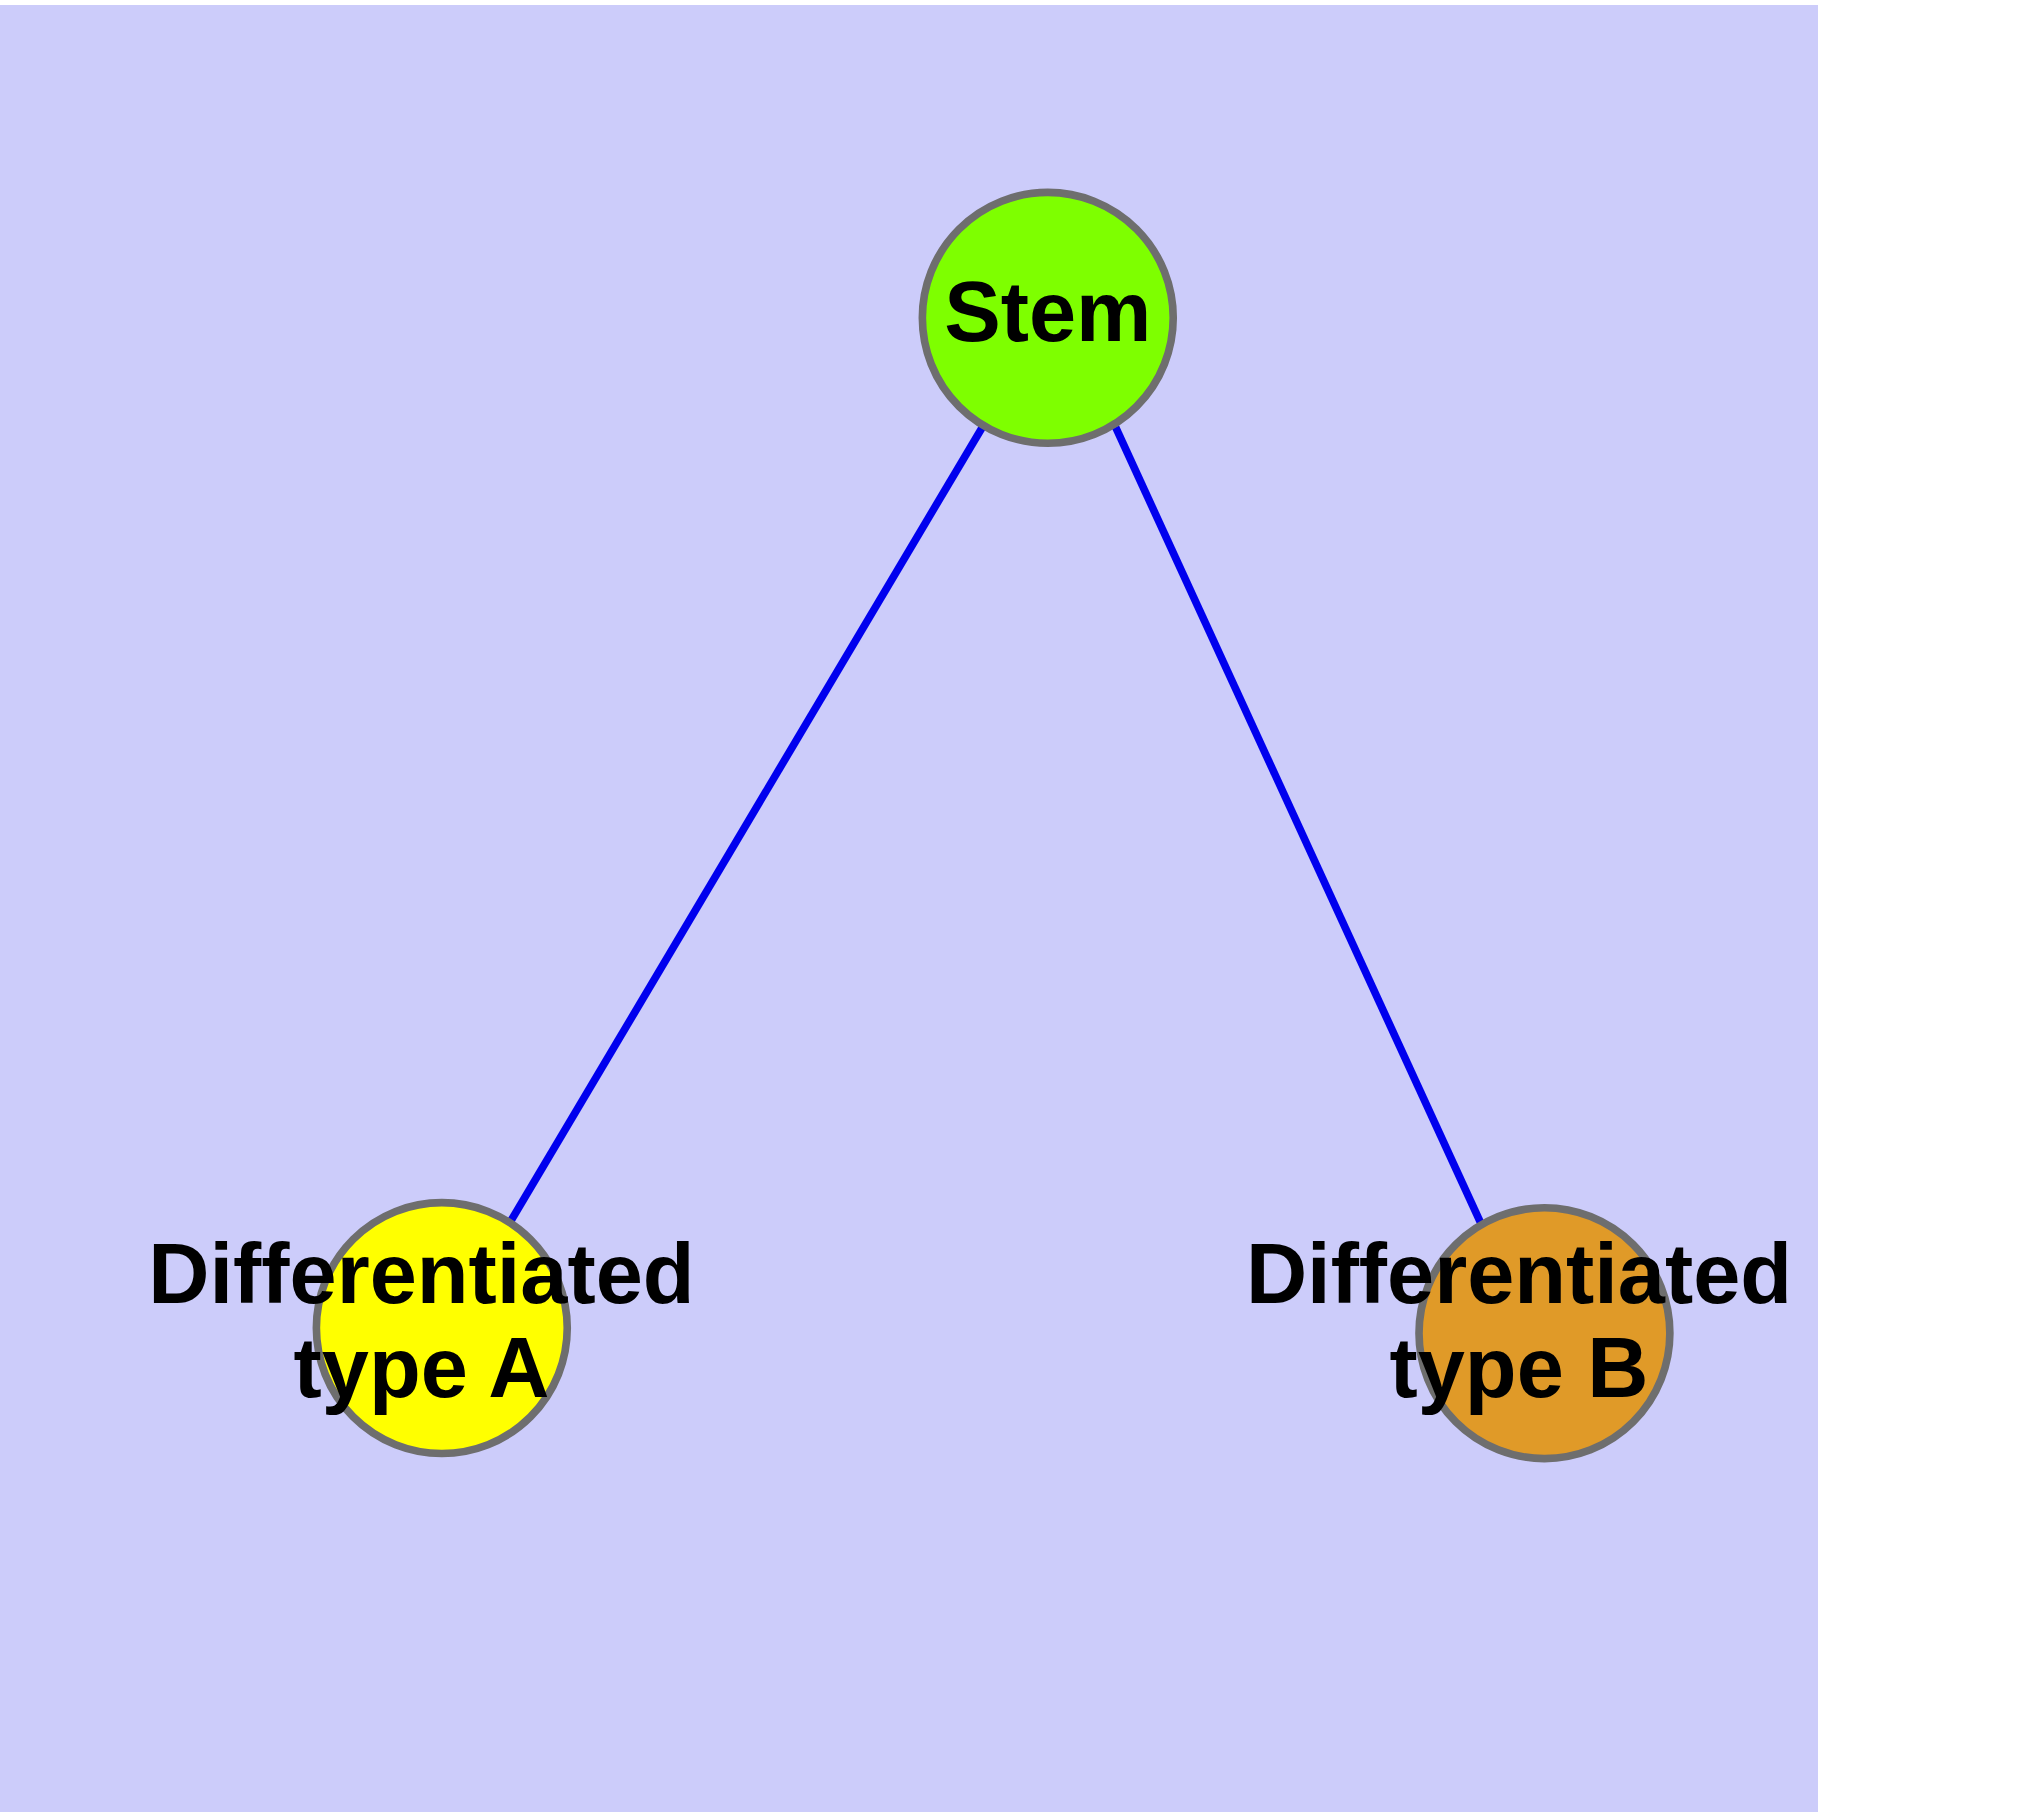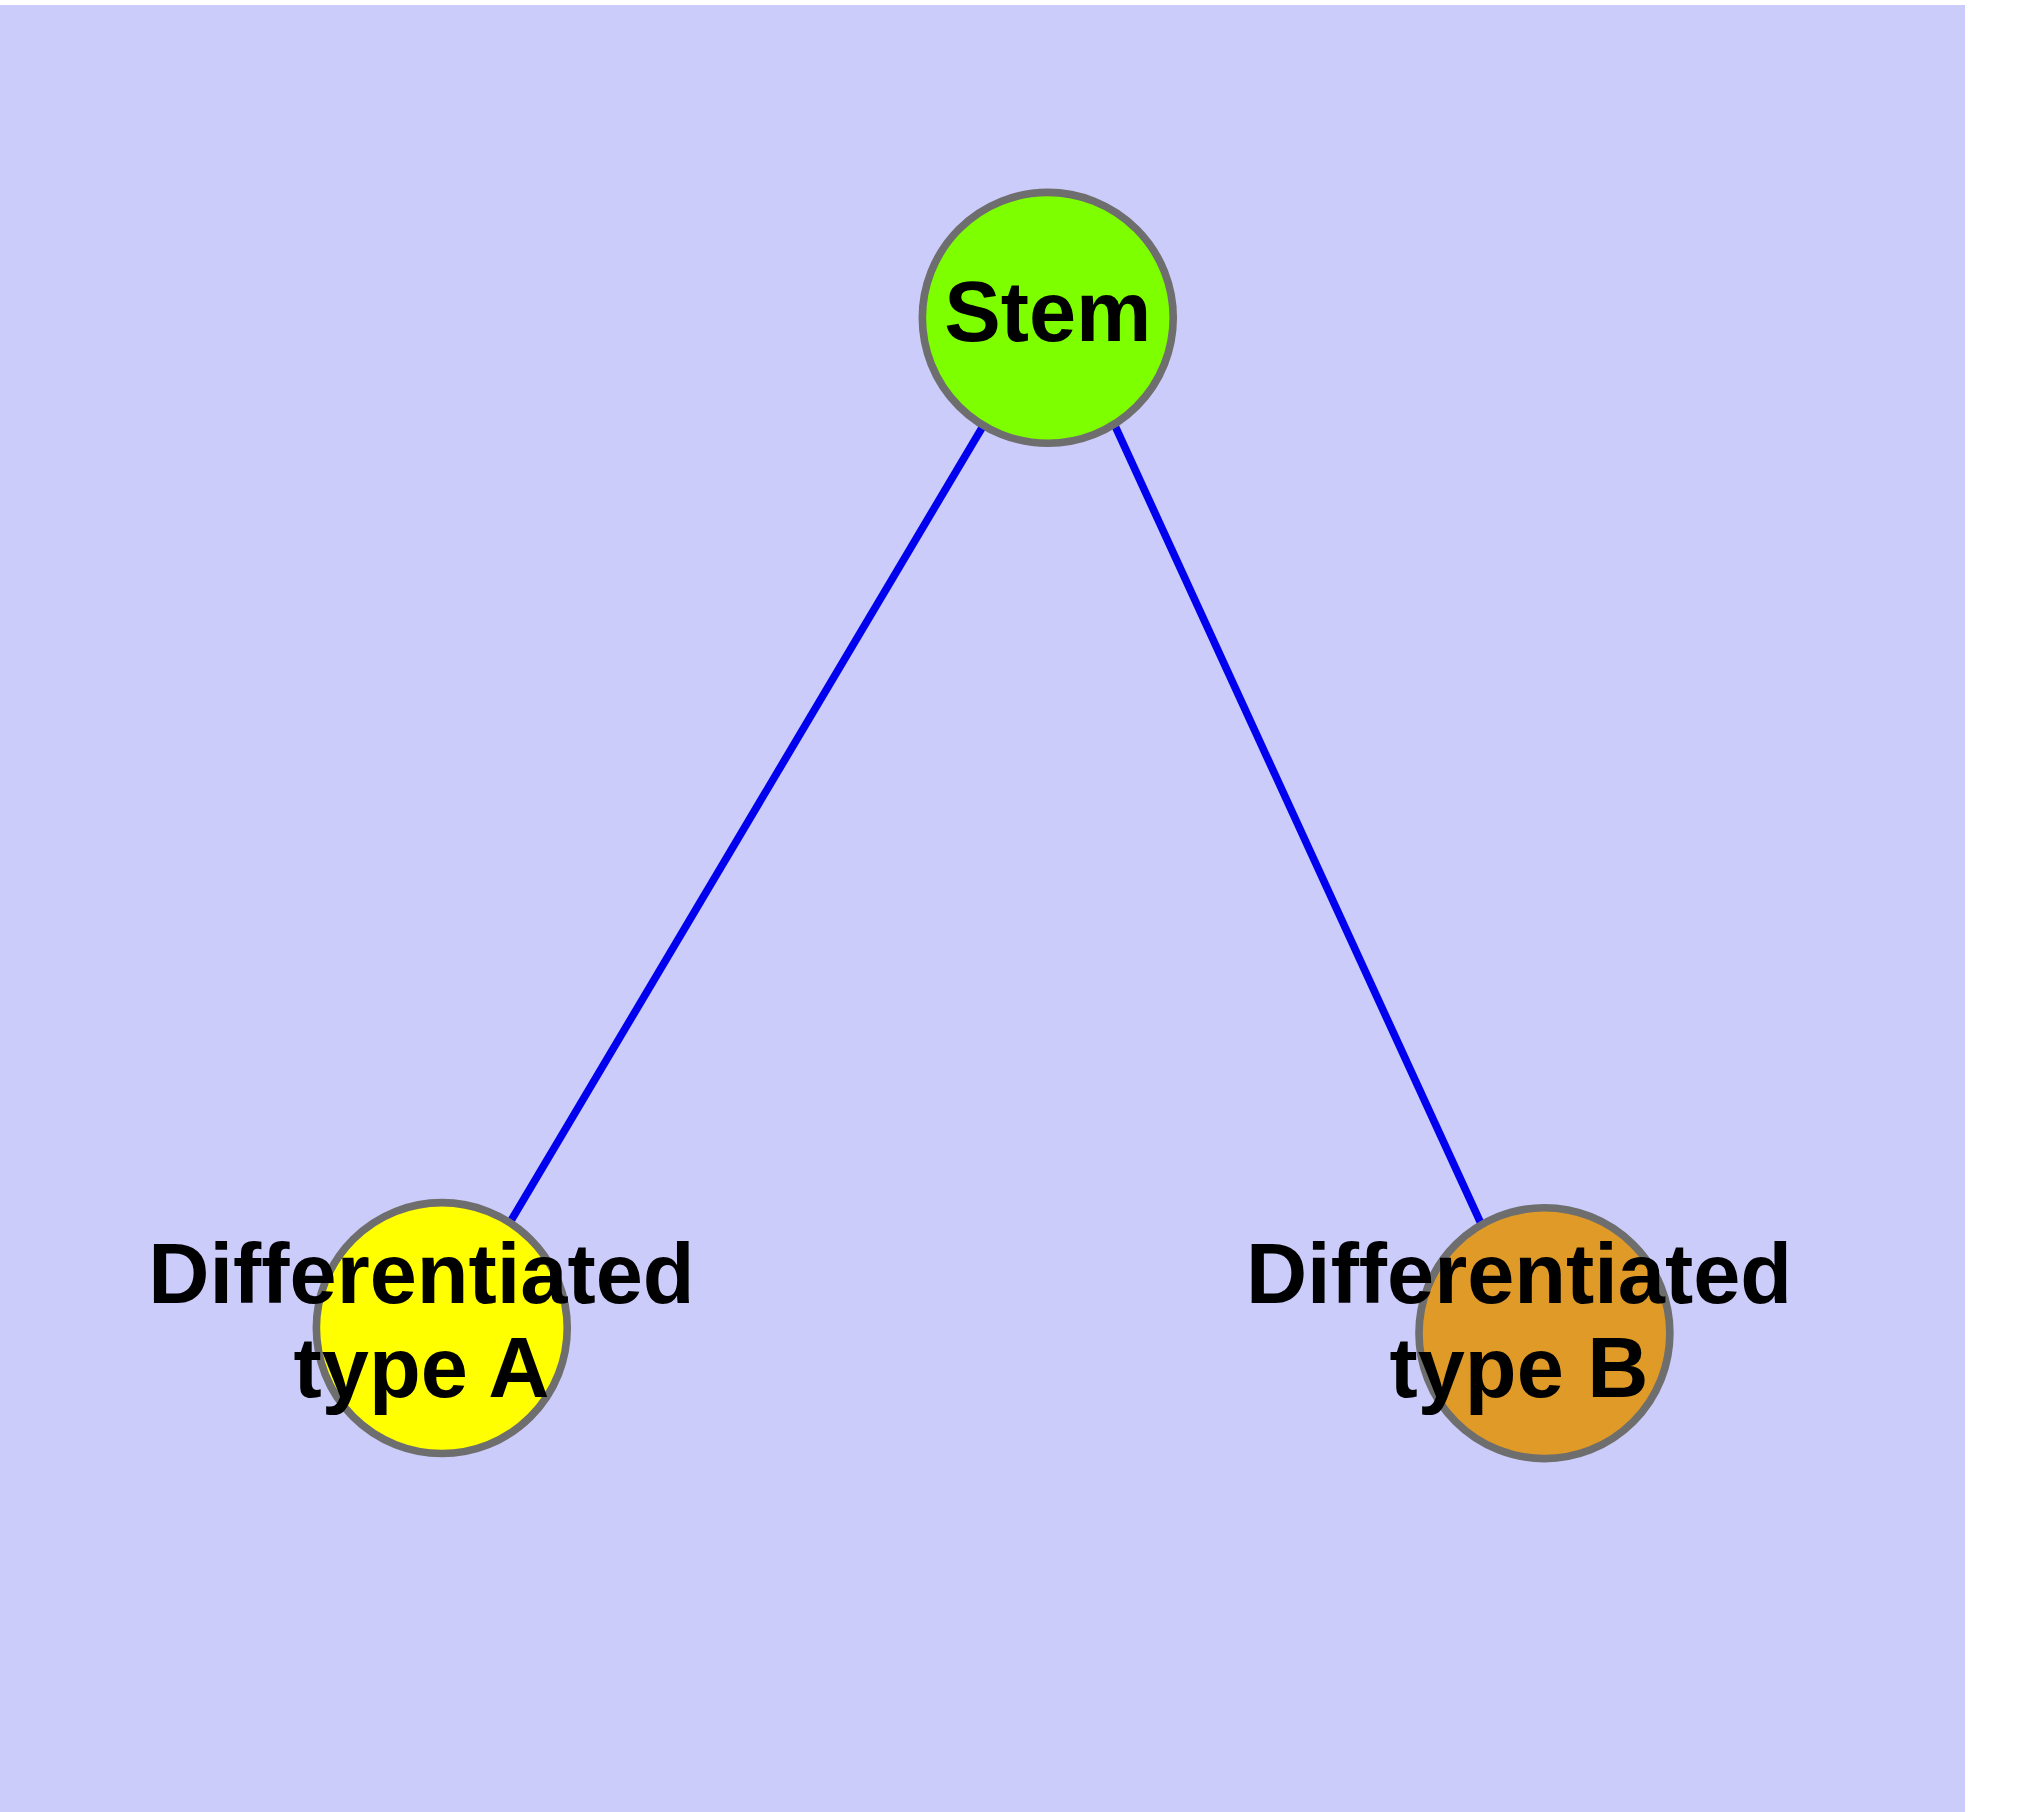--- a/index.html
+++ b/index.html
@@ -2,21 +2,21 @@
 <html style="font-size:13.6px"><head>
 <meta charset="utf-8">
 <style>
   html, body {
     margin: 0;
     padding: 0;
     background: #ffffff;
   }
   #stage {
     position: relative;
-    width: 1965px;
+    width: 1818px;
     height: 1812px;
     overflow: hidden;
     background: #ffffff;
     font-family: "Liberation Sans", sans-serif;
   }
   #canvas-bg {
     position: absolute;
     left: 0;
     top: 5.1px;
     width: 2021px;

